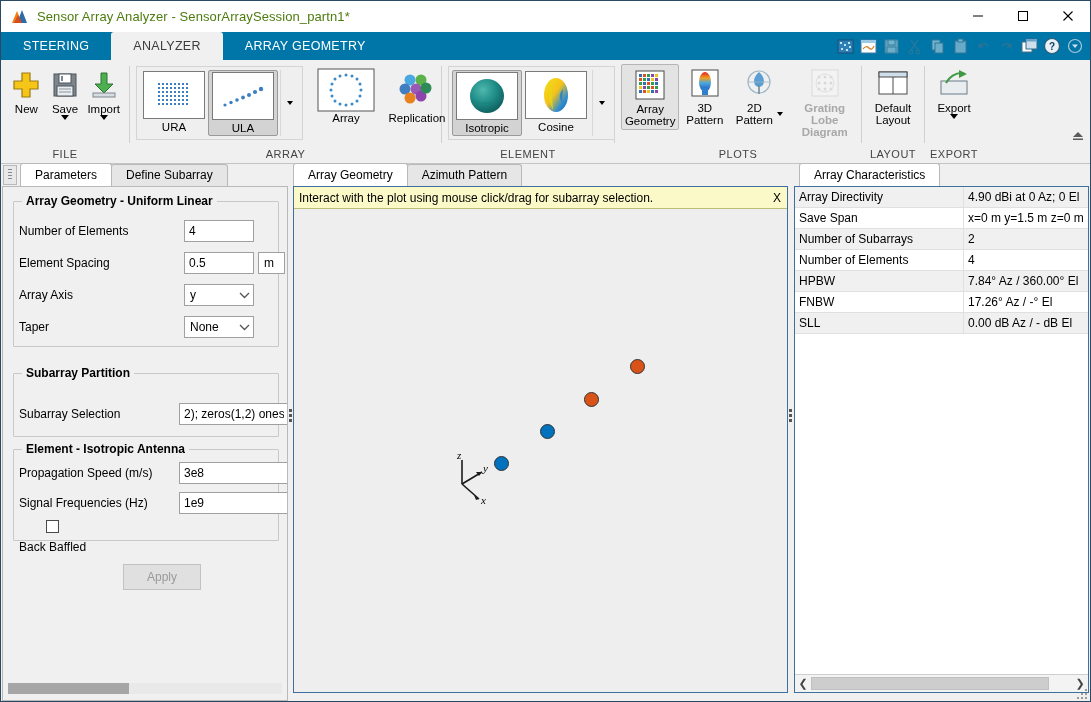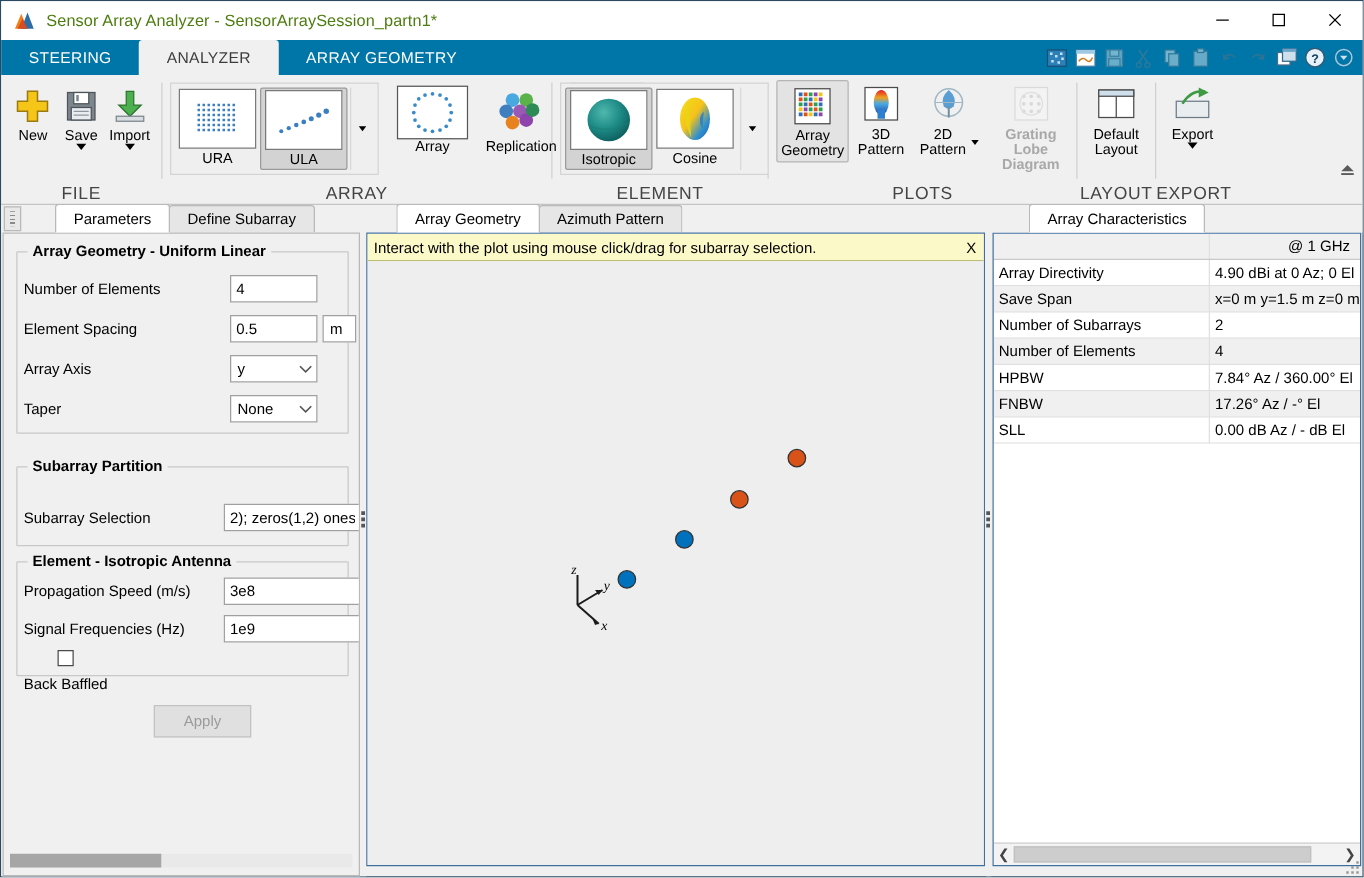--- a/index.html
+++ b/index.html
@@ -36,21 +36,21 @@
   .rtab.active{background:#f0f0f0;color:#3c3c3c;border-top-left-radius:3px;border-top-right-radius:3px;}
   .qat{position:absolute;right:4px;top:1px;height:26px;display:flex;align-items:center;gap:1px;}
   .qat .qbtn{width:22px;height:22px;display:flex;align-items:center;justify-content:center;}
   .qat svg{display:block;}
 
   
   .ribbon{height:103px;background:#f0f0f0;display:flex;align-items:stretch;position:relative;
           border-bottom:1px solid #c4c4c4;}
   .rgroup{display:flex;flex-direction:column;height:103px;position:relative;}
   .rgroup .gitems{flex:1;display:flex;align-items:flex-start;padding-top:4px;}
-  .rgroup .glabel{height:16px;line-height:14px;text-align:center;font-size:14px;color:#444;
+  .rgroup .glabel{height:16px;line-height:14px;text-align:center;font-size:11px;color:#444;
                   letter-spacing:.5px;}
   .gsep{width:1px;background:#d0d0d0;margin:6px 0 20px 0;flex:none;}
 
   .bigbtn{width:46px;display:flex;flex-direction:column;align-items:center;
           padding:2px 2px 0 2px;cursor:default;}
   .bigbtn .ic{height:34px;display:flex;align-items:center;justify-content:center;}
   .bigbtn .lb{font-size:11.5px;color:#000;text-align:center;line-height:12px;margin-top:1px;}
   .bigbtn .car{margin-top:0px;}
 
   
@@ -83,21 +83,21 @@
   .leftpanel{width:288px;position:relative;display:flex;flex-direction:column;background:#f0f0f0;}
   .tabstrip{height:22px;display:flex;align-items:flex-end;padding-left:2px;background:#f0f0f0;
             position:relative;}
   .grip{width:12px;height:18px;margin-right:3px;margin-bottom:1px;background:#e8e8e8;
         border:1px solid #b9b9b9;display:flex;align-items:center;justify-content:center;}
   .grip i{display:block;width:4px;height:12px;
      background-image:repeating-linear-gradient(to bottom,#8a8a8a 0 1px,transparent 1px 3px);}
   .ptab{height:21px;line-height:21px;padding:0 14px;font-size:12px;background:#e6e6e6;
         border:1px solid #b9b9b9;border-bottom:none;border-top-left-radius:3px;border-top-right-radius:3px;
         margin-right:-1px;color:#000;cursor:default;}
-  .ptab.active{background:#fff;height:22px;line-height:22px;position:relative;z-index:2;margin-left:24px;}
+  .ptab.active{background:#fff;height:22px;line-height:22px;position:relative;z-index:2;}
   .panelbody{flex:1;border:1px solid #b9b9b9;background:#f0f0f0;margin:0 1px 0 1px;
              position:relative;overflow:hidden;}
   .fieldset{position:absolute;border:1px solid #c8c8c8;border-radius:1px;}
   .fslegend{position:absolute;top:-8px;left:8px;background:#f0f0f0;padding:0 4px;
             font-size:12px;font-weight:bold;color:#000;white-space:nowrap;}
   .frow{position:absolute;display:flex;align-items:center;}
   .flabel{font-size:12px;color:#000;white-space:nowrap;}
   .finput{box-sizing:border-box;height:22px;border:1px solid #a0a0a0;background:#fff;
           font-family:"Liberation Sans",sans-serif;font-size:12px;padding:0 4px;color:#000;outline:none;}
   .fsel{box-sizing:border-box;height:22px;border:1px solid #a0a0a0;background:#fff;
@@ -797,24 +797,20 @@
     </div>
 
     <div class="rightpanel">
       <div class="tabstrip" style="padding-left:6px">
         <div class="ptab active">Array Characteristics</div>
       </div>
 
       <div class="chartwrap">
         <table class="ctable">
           <tbody>
-              <tr class="hdr">
-            <td class="k"></td>
-            <td>@ 1 GHz</td>
-          </tr>
           <tr>
             <td class="k">Array Directivity</td>
             <td>4.90 dBi at 0 Az; 0 El</td>
           </tr>
           <tr>
             <td class="k">Save Span</td>
             <td>x=0 m y=1.5 m z=0 m</td>
           </tr>
           <tr>
             <td class="k">Number of Subarrays</td>

